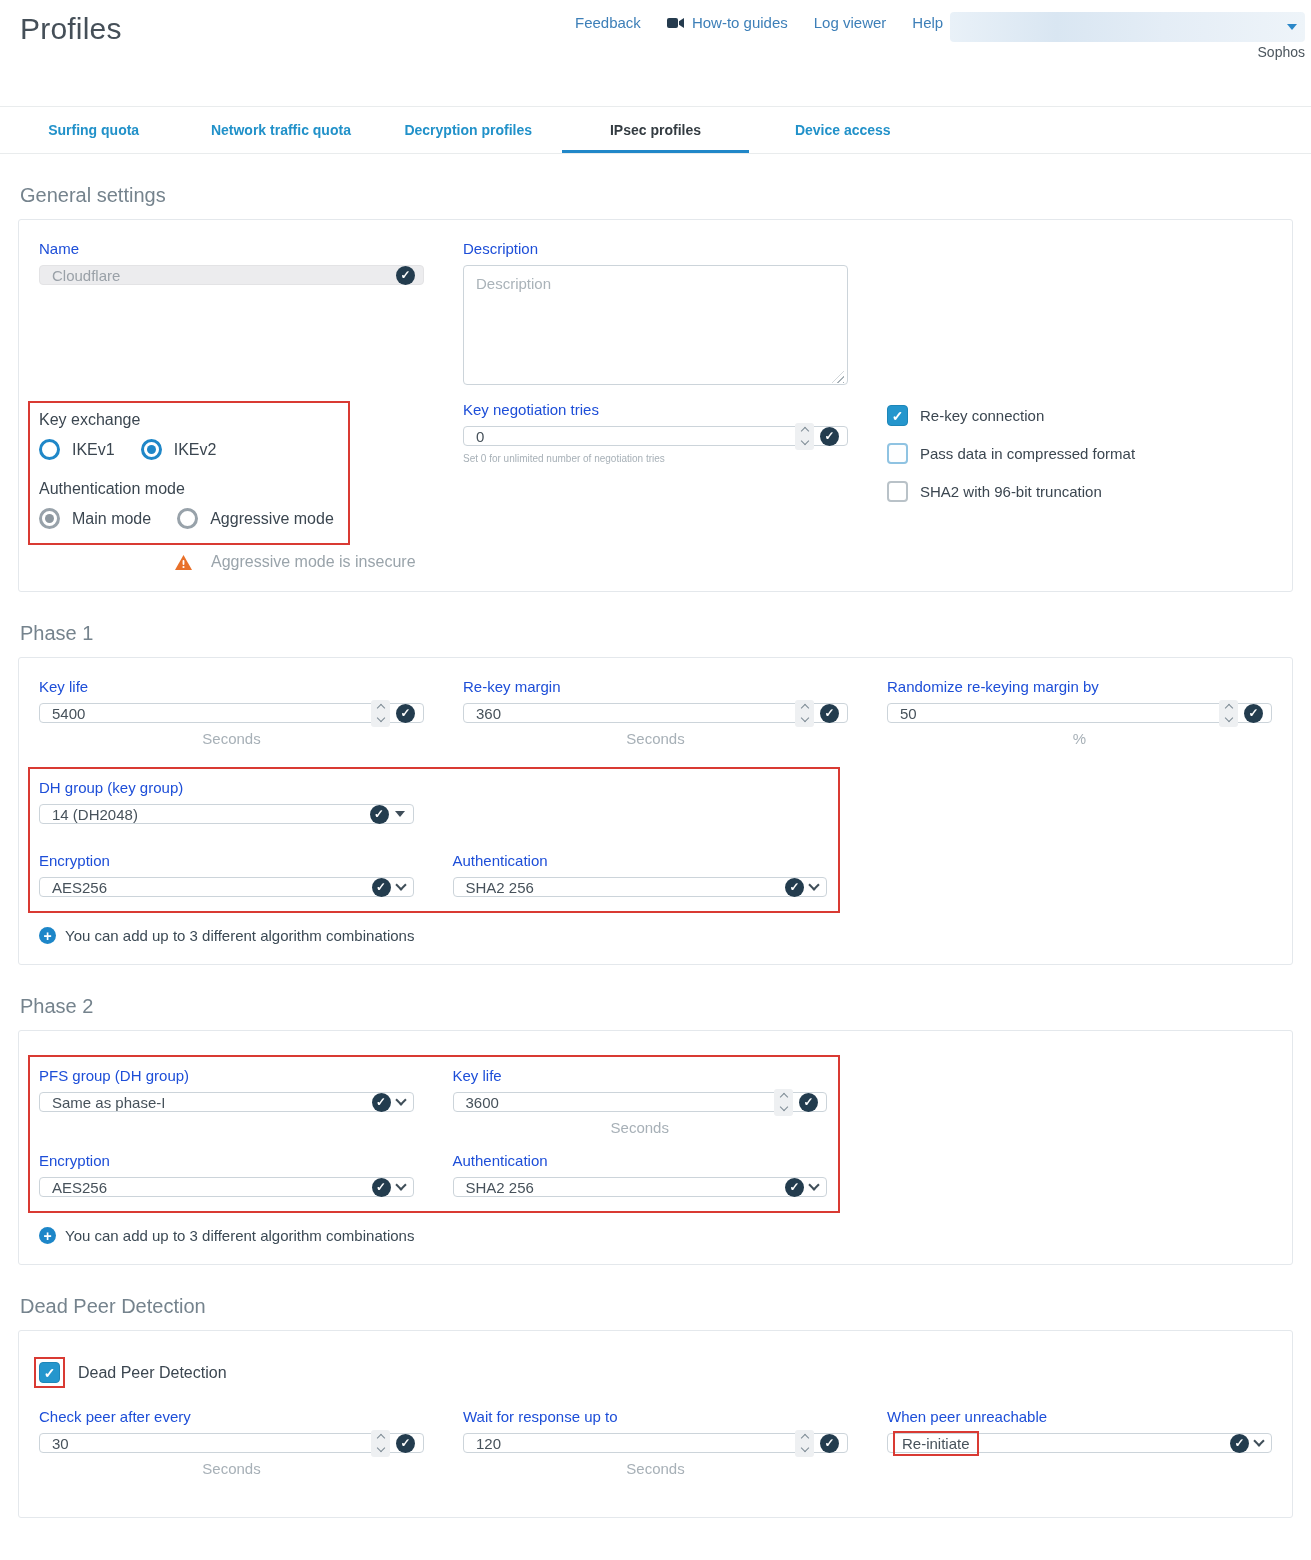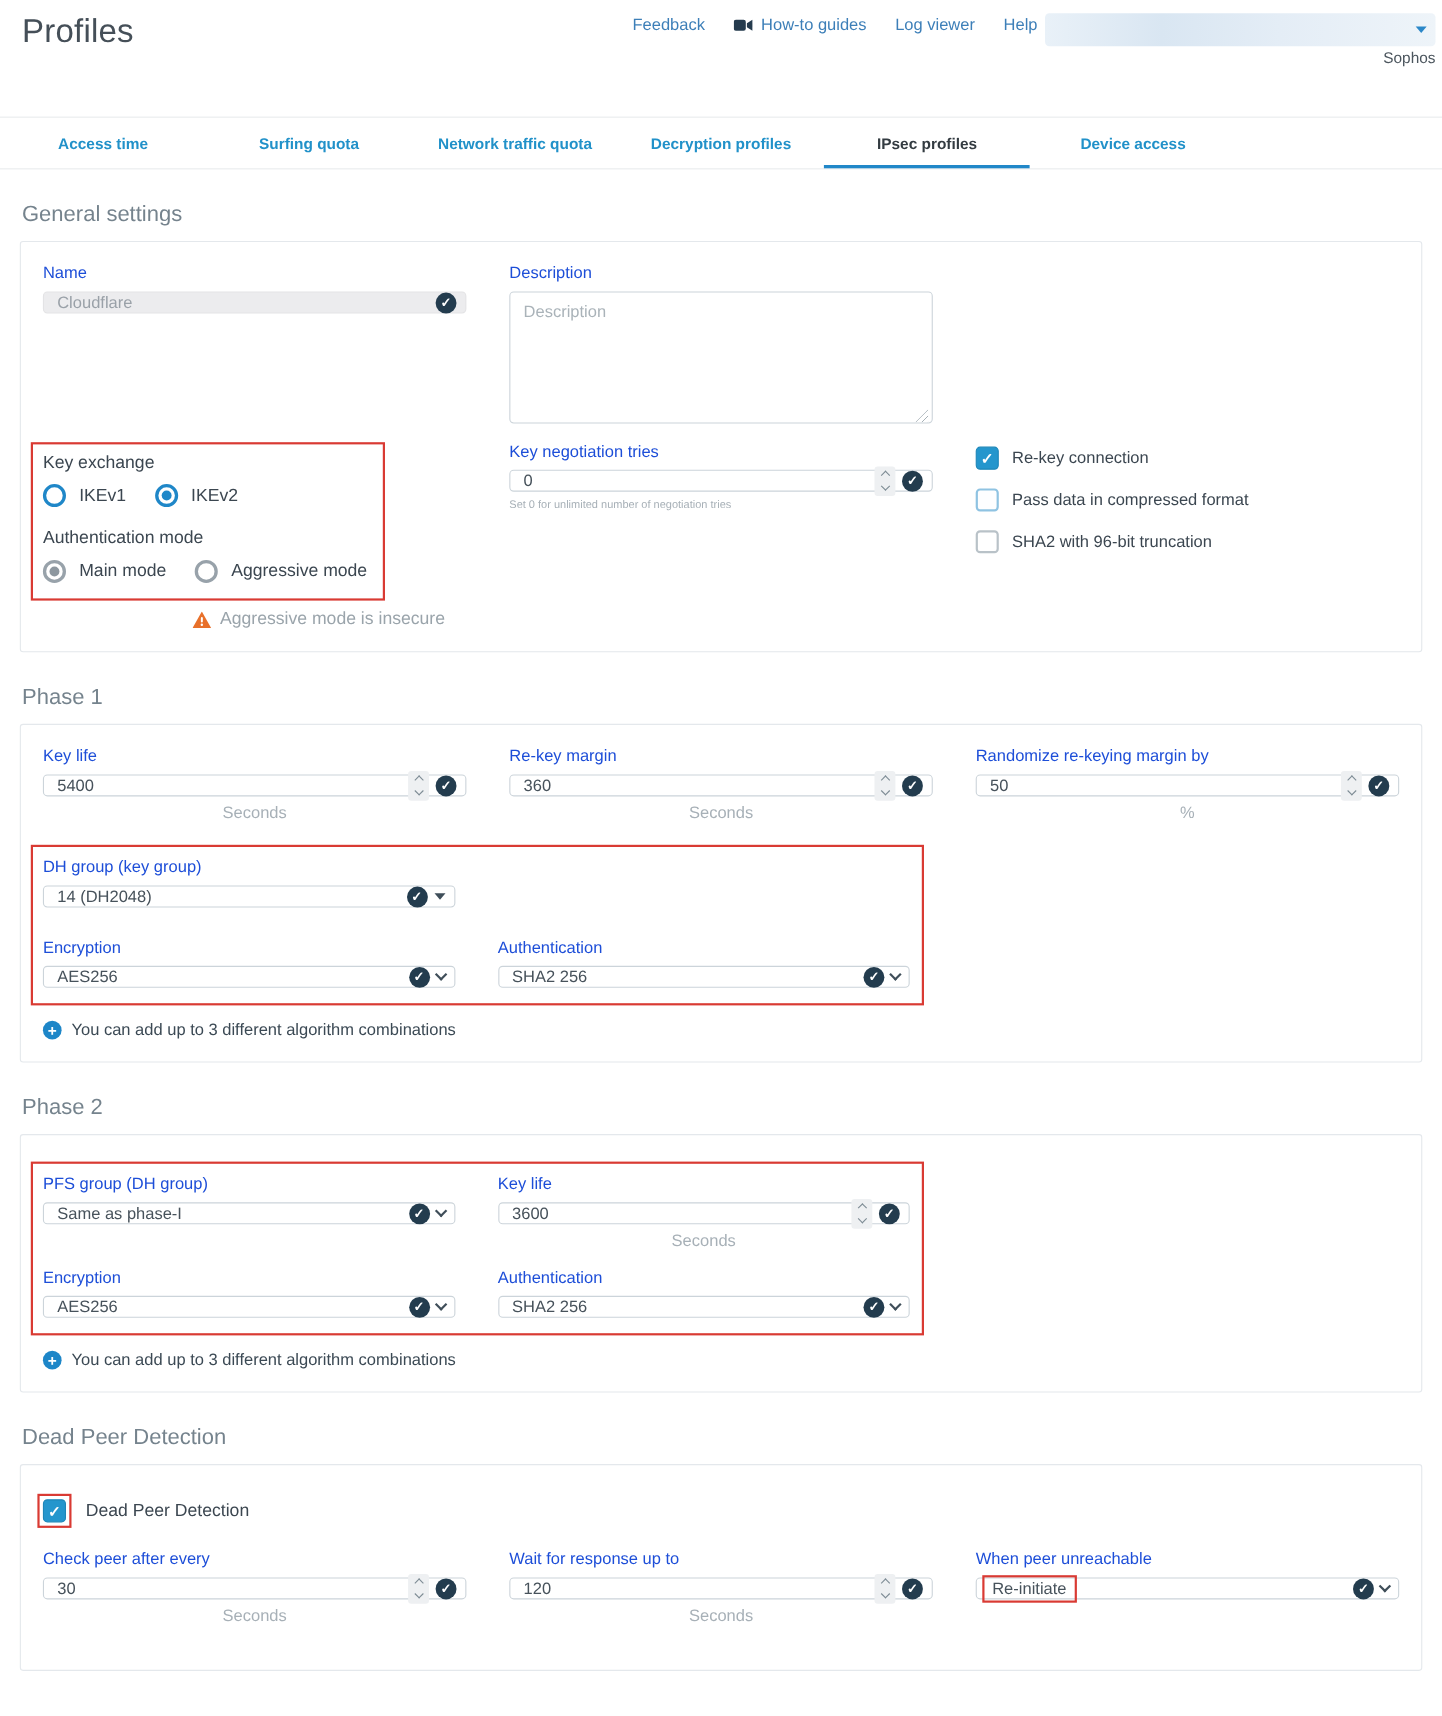--- a/index.html
+++ b/index.html
@@ -73,21 +73,21 @@
   .cb.blue { border:2px solid #8fc3e2; background:#fdfeff; }
   .cb.gray { border:2px solid #b9c2c8; background:#fff; }
 
   
   .ann { border:2px solid #d93a33; }
   .ann-ke { display:inline-block; padding:8px 14px 14px 9px; margin-left:-11px; min-width:297px; }
   .ann-wide { width:812px; margin:20px 0 0 -11px; padding:10px 11px 14px 9px; }
   .ann-cb { display:inline-flex; padding:3px; margin-left:-5px; }
   .ann-text { display:inline-block; padding:2px 7px; margin-left:-7px; }
 
-  .warn-row { display:flex; align-items:center; gap:8px; margin:8px 0 0 136px; color:#9aa4ab; font-size:16px; }
+  .warn-row { display:flex; align-items:center; gap:19px; margin:8px 0 0 136px; color:#9aa4ab; font-size:16px; }
   .hint-row { display:flex; align-items:center; gap:9px; margin-top:14px; font-size:15px; color:#3b4954; cursor:pointer; }
   .plus-icon { width:17px; height:17px; min-width:17px; border-radius:50%; background:#1d86c8; color:#fff;
     font-size:14px; font-weight:700; display:flex; align-items:center; justify-content:center; line-height:1; }
   .ke-label { font-size:16px; margin-bottom:10px; }
   .subrow { margin-top:28px; }
 </style>
 </head>
 <body>
 
 <div class="page-header">
@@ -112,21 +112,20 @@
         <span>Help</span>
       </a>
   </div>
   <div class="account-pill">
     <span class="caret-blue"></span>
   </div>
   <div class="brand">Sophos</div>
 </div>
 
 <div class="tabbar">
-  <div class="tab">Access time</div>
   <div class="tab">Surfing quota</div>
   <div class="tab">Network traffic quota</div>
   <div class="tab">Decryption profiles</div>
   <div class="tab active">IPsec profiles</div>
   <div class="tab">Device access</div>
 </div>
 
 <div class="section-title">General settings</div>
 <div class="panel">
   <div class="row3">

